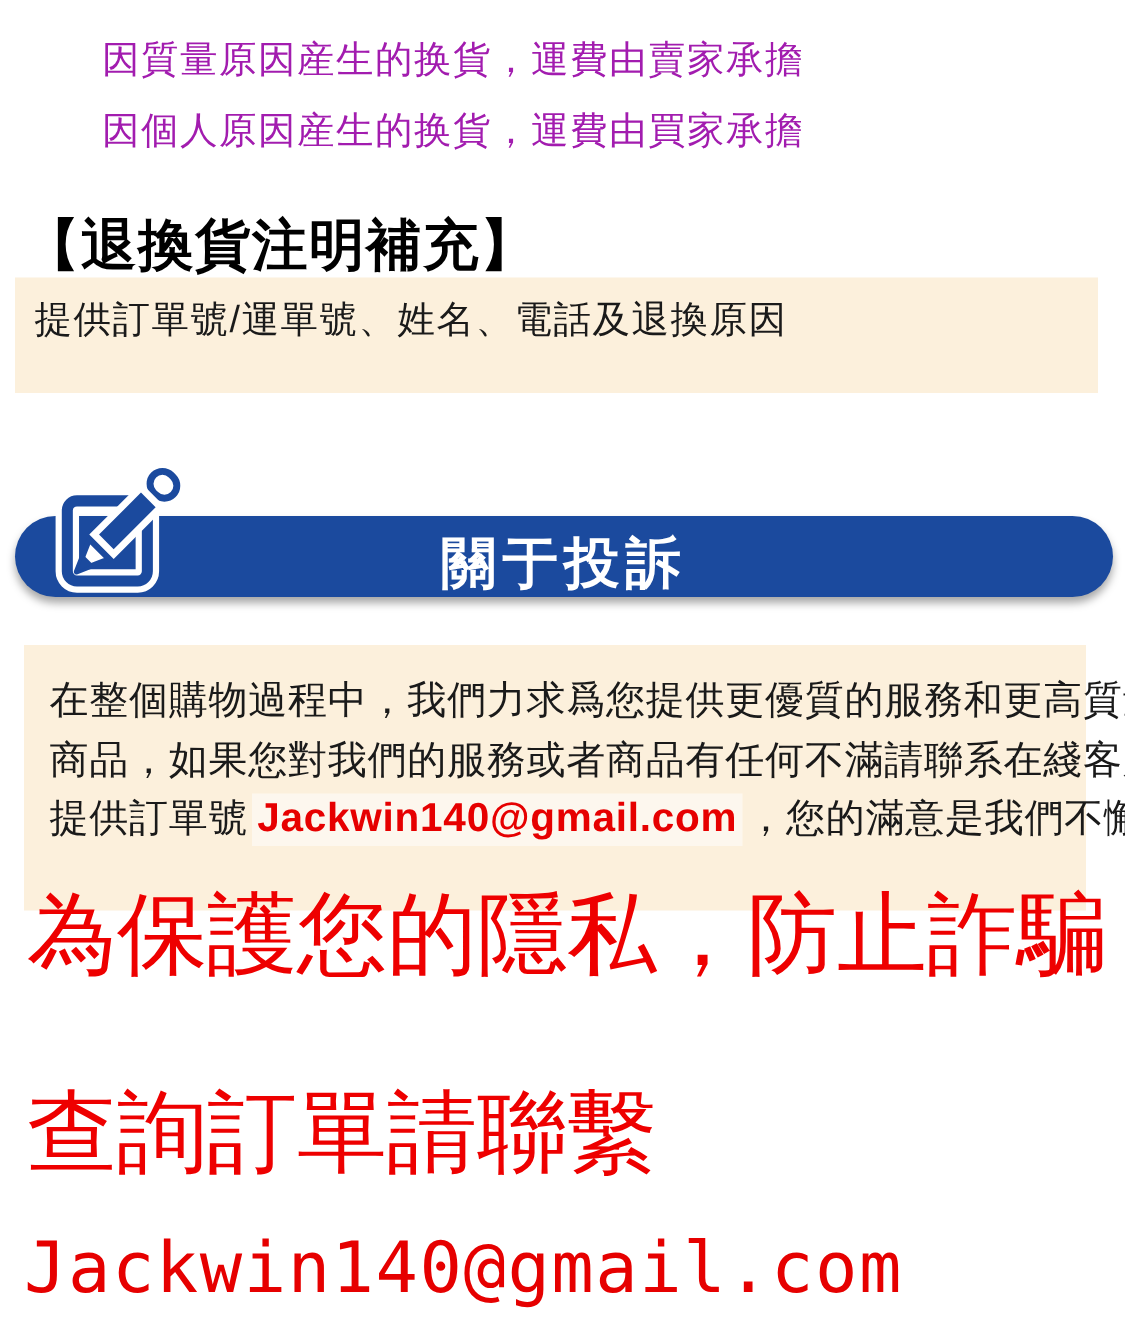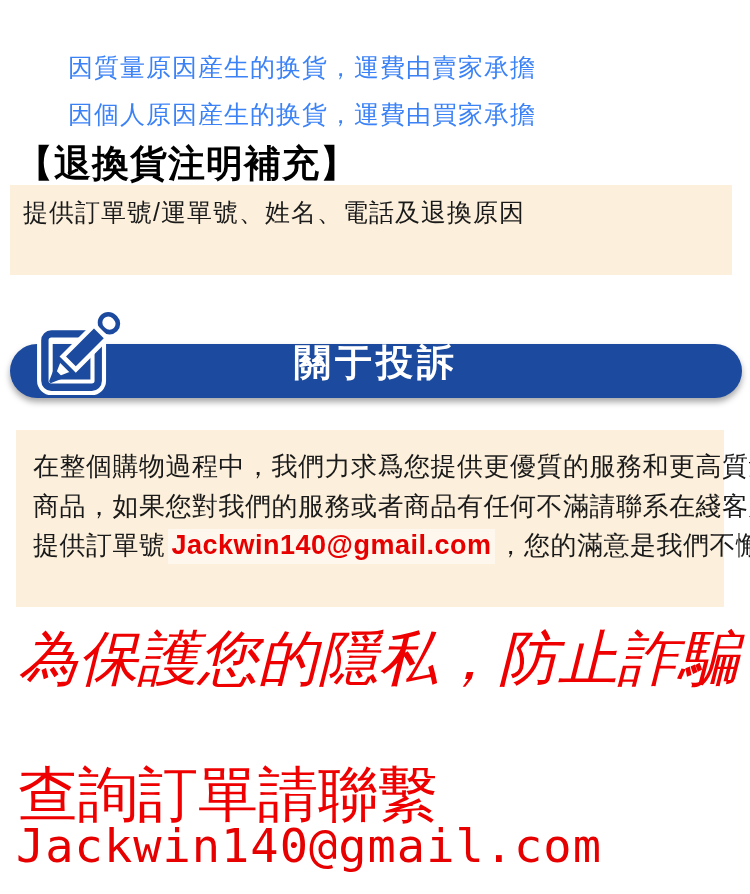--- a/index.html
+++ b/index.html
@@ -11,62 +11,61 @@
     font-family:"Liberation Sans",sans-serif;
     color:#1a1a1a;
   }
   .abs{position:absolute;}
 
   
   .note-line{
     left:68px;
     font-size:25px;
     letter-spacing:1px;
-    color:#3b82f6;
+    color:#a21caf;
     white-space:nowrap;
-    margin-top:28px;
   }
   .note-1{top:23px;}
   .note-2{top:70px;}
 
   
   .section-heading{
     left:16px;top:139px;
     font-size:37px;
     font-weight:bold;
     color:#000000;
     letter-spacing:1px;
     white-space:nowrap;
   }
 
   
   .cream-box{
     background:#fcf0dc;
   }
   .box-supplement{
     left:10px;top:185px;
-    width:722px;height:90px;
+    width:722px;height:77px;
   }
   .box-supplement .box-line{
     position:absolute;left:13px;
     font-size:25px;
     letter-spacing:1px;
     white-space:nowrap;
   }
   .box-supplement .bl-1{top:11px;}
   .box-supplement .bl-2{top:50px;}
 
   
   .banner{
     left:10px;top:344px;
     width:732px;height:54px;
     background:#1b4a9e;
     border-radius:27px;
     box-shadow:0 4px 6px rgba(0,0,0,0.35);
-    display:flex;align-items:flex-start;justify-content:center;
+    display:flex;align-items:flex-end;justify-content:center;
   }
   .banner-title{
     color:#ffffff;
     font-size:37px;
     font-weight:bold;
     letter-spacing:4px;
     line-height:1;
     padding-bottom:4px;
     white-space:nowrap;
   }
@@ -101,22 +100,22 @@
 
   
   .red-line{
     left:18px;
     color:#ee0000;
     font-size:60px;
     font-weight:500;
     line-height:1.15;
     white-space:nowrap;
   }
-  .red-1{top:624px;font-style:italic;}
-  .red-2{top:720px;margin-top:40px;}
+  .red-1{top:588px;}
+  .red-2{top:720px;}
   .red-email{
     left:16px;top:818px;
     color:#e60000;
     font-family:"DejaVu Sans Mono",monospace;
     font-size:47px;
     letter-spacing:1px;
     white-space:nowrap;
   }
 </style>
 </head>

